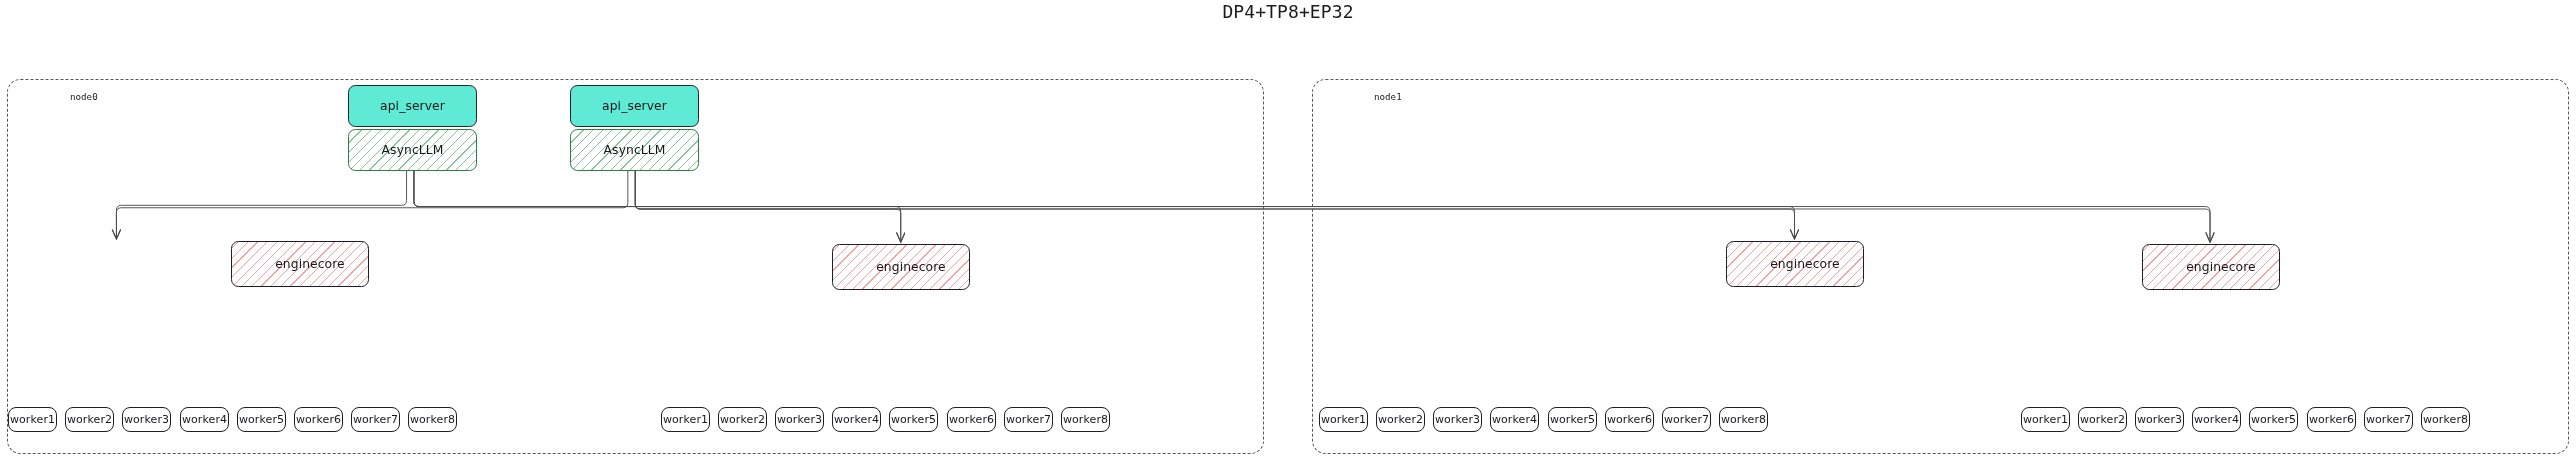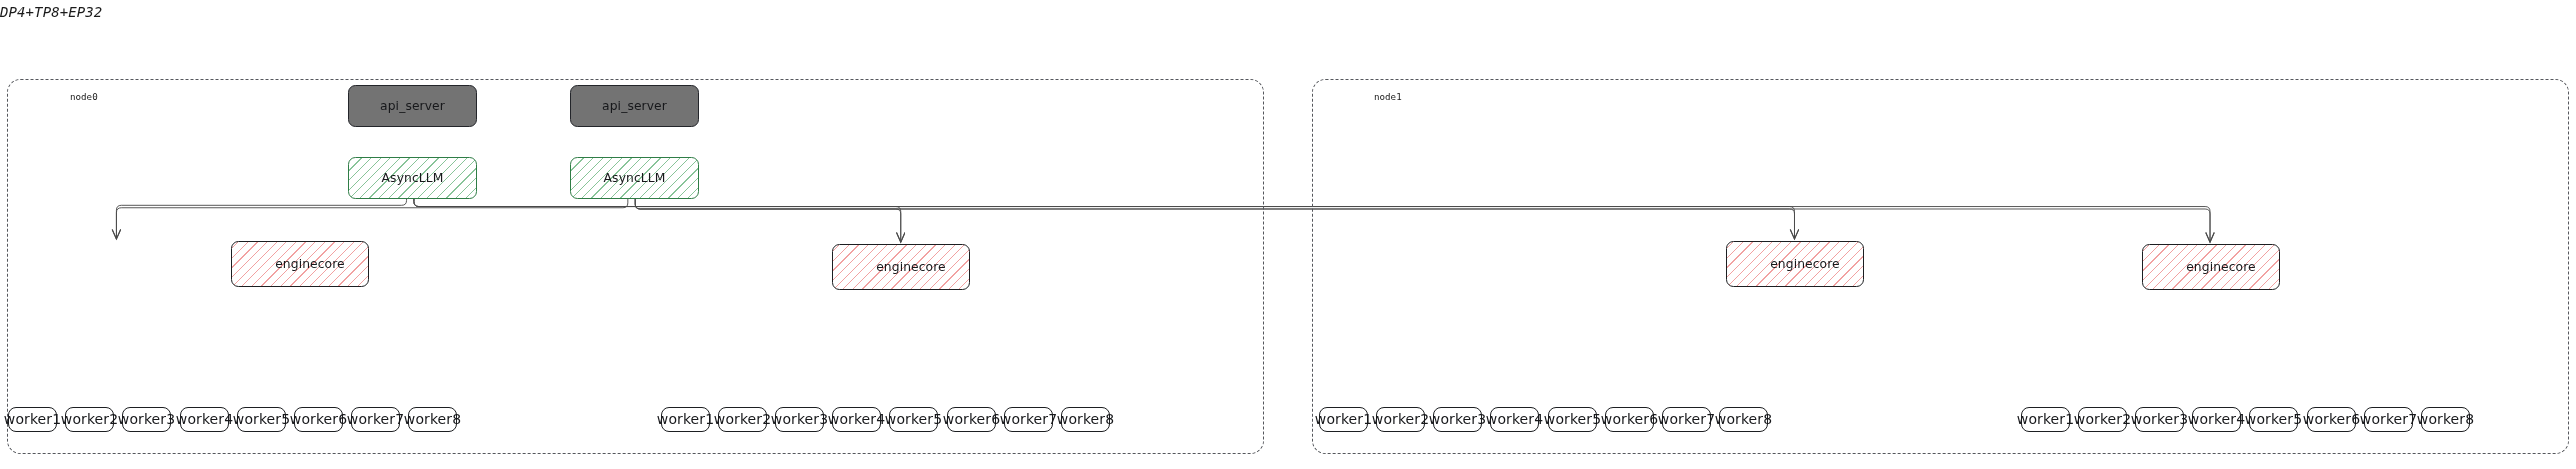--- a/index.html
+++ b/index.html
@@ -7,26 +7,26 @@
     width:2576px;height:469px;
     font-family:"DejaVu Sans", sans-serif;
     overflow:hidden;
     position:relative;
   }
   #stage{position:absolute;left:0;top:0;width:2576px;height:469px;}
 
   
   .diagram-title{
     position:absolute;left:0;top:0;width:2576px;
+    text-align:center;
     font-family:"DejaVu Sans Mono", monospace;
-    font-size:14px;
+    font-size:18px;
     color:#1b1b1b;
     line-height:24.6px;
     letter-spacing:0.1px;
-    font-style:italic;
   }
 
   
   .cluster{
     position:absolute;
     border:1.4px dashed #55575c;
     border-radius:13.5px;
     background:transparent;
     box-sizing:border-box;
   }
@@ -47,57 +47,56 @@
     align-items:center;
     justify-content:center;
     border-radius:7.4px;
     font-size:12.3px;
     color:#17181b;
     white-space:nowrap;
     letter-spacing:0.1px;
   }
 
   .node.plain{
-    background:#737373;
+    background:#5eead4;
     border:1.6px solid #23252a;
   }
 
   
   .node.hatch-green{
     border:1.6px solid #2f7d46;
     background-color:#ffffff;
     background-image:repeating-linear-gradient(
         -45deg,
         rgba(63,160,90,.62) 0px,
         rgba(63,160,90,.62) 0.9px,
         rgba(255,255,255,0) 0.9px,
         rgba(255,255,255,0) 6.8px);
     color:#17181b;
-    margin-top:28px;
   }
 
   
   .node.hatch-red{
     border:1.7px solid #1d1f22;
     background-color:#ffffff;
     background-image:repeating-linear-gradient(
         -45deg,
         rgba(236,122,122,.70) 0px,
         rgba(236,122,122,.70) 0.9px,
         rgba(255,255,255,0) 0.9px,
         rgba(255,255,255,0) 6.8px);
     color:#17181b;
     padding-left:20px;
   }
 
   .node.worker{
     border:1.5px solid #1d1f22;
     background:#ffffff;
     border-radius:8px;
-    font-size:14px;
+    font-size:11px;
   }
 
   .edge-layer{position:absolute;left:0;top:0;width:2576px;height:469px;pointer-events:none;}
 </style>
 </head>
 <body>
 
 <div id="stage">
 
   <div class="diagram-title">DP4+TP8+EP32</div>

